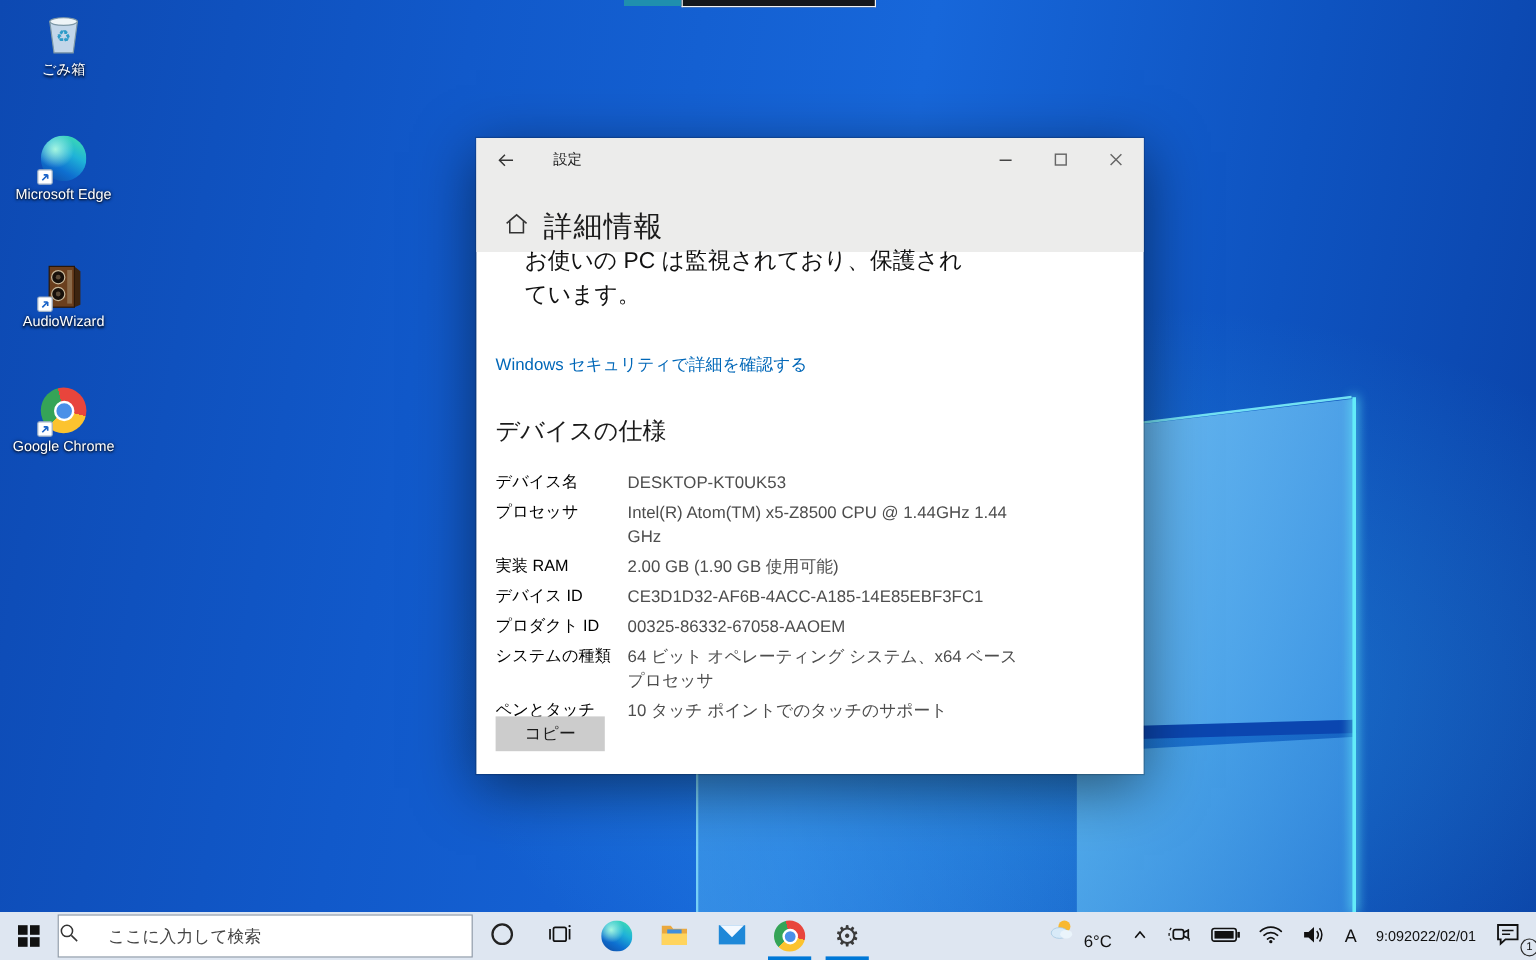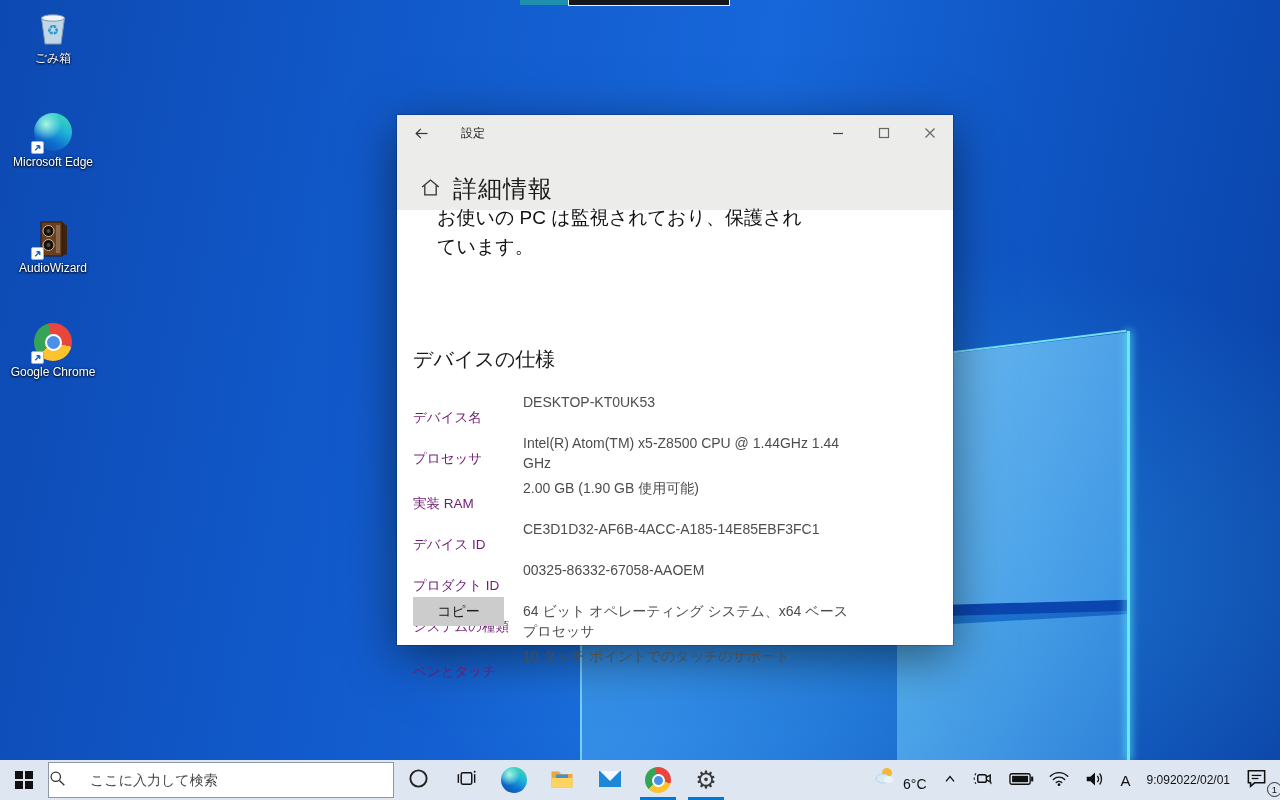--- a/index.html
+++ b/index.html
@@ -45,21 +45,21 @@
   .wintitle{font-size:12px;color:#1b1b1b;margin-left:20px;}
   .caps{position:absolute;right:0;top:0;height:36px;display:flex;}
   .cap{width:46px;height:36px;border:none;background:transparent;display:flex;align-items:center;justify-content:center;padding:0;cursor:pointer;}
   .header-row{position:absolute;left:23px;top:58px;display:flex;align-items:center;gap:12px;}
   .page-title{font-size:24px;font-weight:400;color:#1b1b1b;letter-spacing:1px;}
   .para{position:absolute;left:16px;top:88px;width:370px;font-size:19px;line-height:29px;color:#111;margin-left:24px;}
   .seclink{position:absolute;left:16px;top:180px;font-size:14px;color:#0067b8;text-decoration:none;cursor:pointer;}
   .spec-h{position:absolute;left:16px;top:231px;font-size:20px;font-weight:400;color:#1b1b1b;}
   .specrows{position:absolute;left:16px;top:277px;width:460px;}
   .srow{display:flex;margin-bottom:5px;}
-  .srow .k{flex:0 0 110px;font-size:13.5px;line-height:20px;color:#701a75;margin-top:16px;}
+  .srow .k{flex:0 0 110px;font-size:13.5px;line-height:20px;color:#000000;}
   .srow .v{width:330px;font-size:14px;line-height:20px;color:#4d4d4d;}
   .copybtn{position:absolute;left:16px;top:482px;width:91px;height:29px;background:#cccccc;border:none;font-size:14px;color:#1b1b1b;font-family:inherit;cursor:pointer;}
 
   
   .taskbar{position:absolute;left:0;bottom:0;width:1280px;height:40px;background:#dee6f1;display:flex;align-items:center;z-index:5;}
   .tbtn{position:relative;width:48px;height:40px;border:none;background:transparent;display:flex;align-items:center;justify-content:center;padding:0;cursor:pointer;}
   .winlogo{display:grid;grid-template-columns:8px 8px;grid-template-rows:8px 8px;gap:2px;}
   .winlogo i{background:#111;}
   .searchbox{width:346px;height:36px;background:#fff;border:1px solid #8d99a8;box-sizing:border-box;display:flex;align-items:center;gap:22px;}
   .searchbox input{border:none;outline:none;flex:1;font-size:14px;color:#333;font-family:inherit;background:transparent;height:100%;}
@@ -188,20 +188,21 @@
         </svg>
       </span>
       <span class="page-title">詳細情報</span>
     </div>
 
     <div class="para">
       <div>お使いの PC は監視されており、保護され</div>
       <div>ています。</div>
     </div>
 
+    <a class="seclink">Windows セキュリティで詳細を確認する</a>
 
     <div class="spec-h">デバイスの仕様</div>
 
     <div class="specrows">
       <div class="srow">
         <span class="k">デバイス名</span>
         <span class="v">DESKTOP-KT0UK53</span>
       </div>
       <div class="srow">
         <span class="k">プロセッサ</span>

